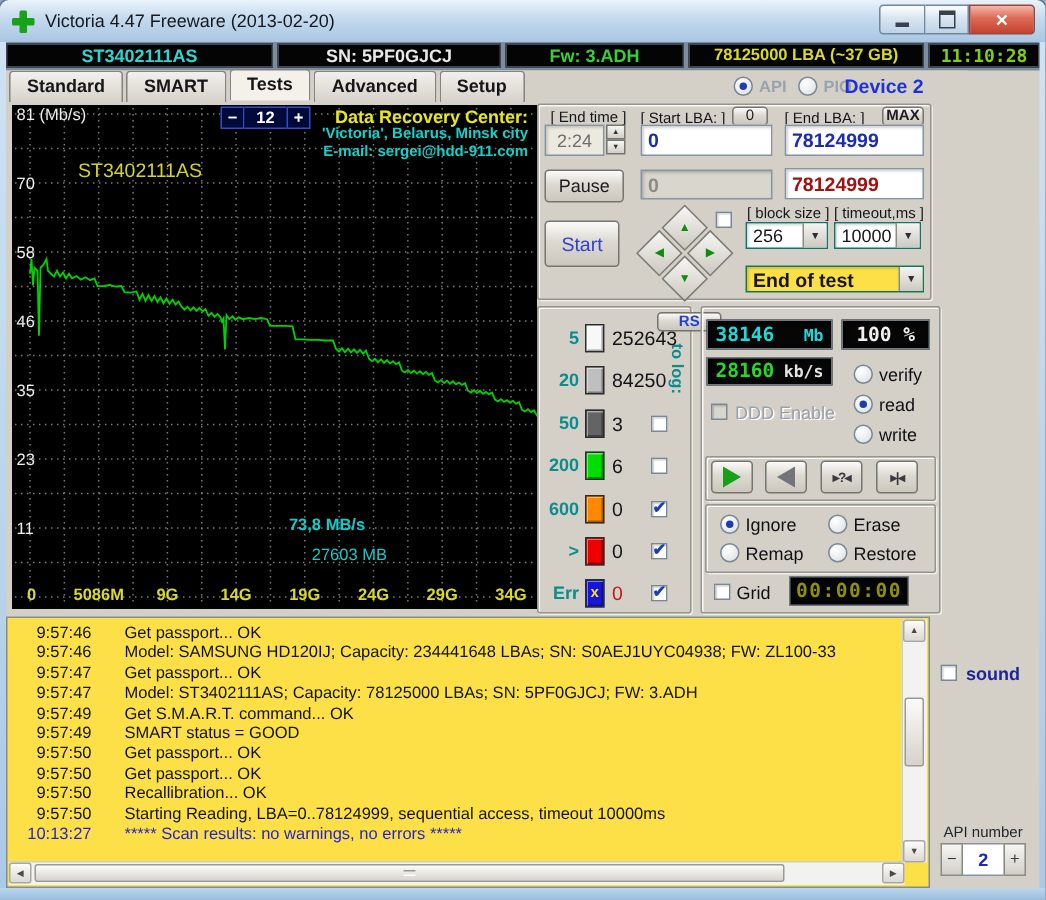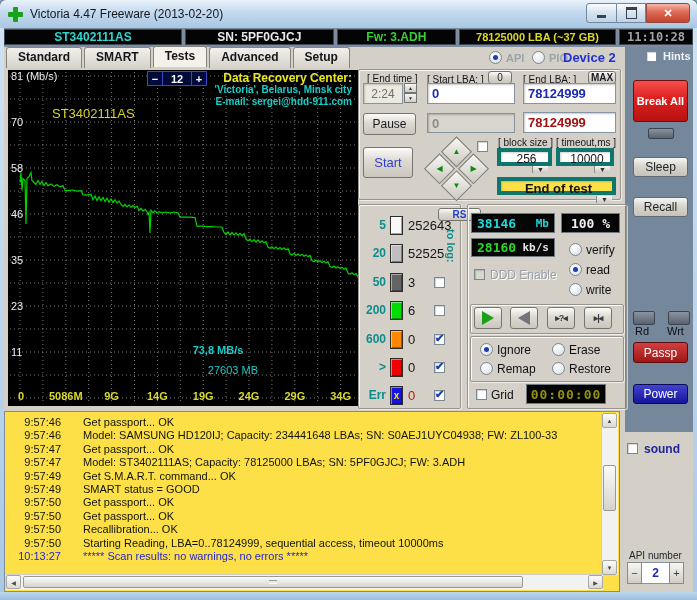--- a/index.html
+++ b/index.html
@@ -25,21 +25,21 @@
   .gl-max{display:block;width:9px;height:8px;border:1px solid #38424e;border-top:3px solid #38424e;}
   
   .infobar{position:absolute;left:0;top:28px;width:697px;height:19px;background:#7c8c9e;
     display:flex;gap:3px;padding:1px 4px 2px;box-sizing:border-box;}
   .seg{background:#040404;border:1px solid #3d4854;display:flex;align-items:center;justify-content:center;
     font-weight:bold;font-size:12px;white-space:nowrap;overflow:hidden;}
   .seg-model{flex:2.1;color:#2fd6ce;}
   .seg-sn{flex:1.75;color:#e9e9e9;}
   .seg-fw{flex:1.4;color:#38cf38;}
   .seg-lba{flex:1.85;color:#d9d92b;font-size:11px;}
-  .seg-time{flex:0 0 72px;color:#a3a3a3;font-family:"DejaVu Sans Mono",monospace;font-size:12px;}
+  .seg-time{flex:0 0 72px;color:#84cc16;font-family:"DejaVu Sans Mono",monospace;font-size:12px;}
   
   .tabbar{position:absolute;left:0;top:47px;width:645px;height:21px;background:#d4d0c8;}
   .tabs{position:absolute;left:6px;bottom:0;display:flex;}
   .tab{padding:2px 11px 2px;margin-right:2px;border:1px solid #84847e;border-bottom:none;
     border-radius:3px 3px 0 0;background:linear-gradient(#f2f0ec,#d6d2ca);
     font-size:12px;font-weight:bold;color:#15151a;}
   .tab.active{background:#f4f1ea;position:relative;padding-bottom:4px;top:-1px;}
   .modelbl{position:absolute;font-size:11px;font-weight:bold;color:#9aa2ac;}
   .dev2{position:absolute;left:563px;top:3px;font-size:13px;font-weight:bold;color:#1f30da;}
   
@@ -85,22 +85,22 @@
      font-weight:bold;font-size:13px;color:#1c2bb0;padding:1px 4px;box-sizing:border-box;
      display:flex;align-items:center;}
   .tin.dis{background:#d9d6ce;color:#8a8a86;}
   .tin.red{color:#a01212;}
   .spinbox{position:absolute;display:flex;}
   .spinval{background:#eceade;border:1px solid #8593a2;box-shadow:inset 1px 1px 2px rgba(0,0,0,.18);
      color:#6e6e6e;font-size:12px;display:flex;align-items:center;justify-content:center;box-sizing:border-box;}
   .spincol{display:flex;flex-direction:column;margin-left:1px;}
   .spb{width:13px;height:10px;font-size:5px;color:#30333a;display:flex;align-items:center;justify-content:center;
      background:linear-gradient(#f6f6f4,#d2cec6);border:1px solid #75756f;box-sizing:border-box;}
-  .dd{position:absolute;background:#fff;border:4px solid #0f766e;box-shadow:inset 1px 1px 2px rgba(0,0,0,.18);
-     display:flex;align-items:center;box-sizing:border-box;font-size:12px;color:#15151a;padding-left:4px;flex-direction:column;}
+  .dd{position:absolute;background:#fff;border:1px solid #0f766e;box-shadow:inset 1px 1px 2px rgba(0,0,0,.18);
+     display:flex;align-items:center;box-sizing:border-box;font-size:12px;color:#15151a;padding-left:4px;}
   .dd .dar{margin-left:auto;width:15px;align-self:stretch;background:linear-gradient(#f4f4f2,#cdc9c0);
      border-left:1px solid #8b8b85;display:flex;align-items:center;justify-content:center;font-size:7px;color:#2e2e34;}
   .dd.endtest{background:#fde047;font-weight:bold;font-size:13px;}
   .chk{position:absolute;width:11px;height:11px;background:#fff;border:1px solid #7a8894;
      box-shadow:inset 1px 1px 1px rgba(0,0,0,.18);box-sizing:border-box;}
   .chk.on::after{content:"✔";position:absolute;left:0;top:-3px;font-size:11px;font-weight:bold;color:#1b3fae;}
   .chk.dis{background:#d9d6ce;}
   .rad{position:absolute;width:13px;height:13px;border-radius:50%;
      background:radial-gradient(circle at 35% 30%,#fff,#d9dee3);border:1px solid #7a8894;box-sizing:border-box;}
   .rad.on::after{content:"";position:absolute;left:3px;top:3px;width:5px;height:5px;border-radius:50%;background:#1d3bb4;}
@@ -204,34 +204,20 @@
       <span class="tab">Advanced</span>
       <span class="tab">Setup</span>
     </div>
     <span class="rad on" style="left:489px;top:4px;"></span>
     <span class="modelbl" style="left:506px;top:5px;">API</span>
     <span class="rad" style="left:532px;top:4px;"></span>
     <span class="modelbl" style="left:549px;top:5px;">PIO</span>
     <span class="dev2">Device 2</span>
   </div>
 
-  <div class="rail">
-    <span class="chk" style="left:21px;top:4px;"></span>
-    <span class="hintlbl">Hints</span>
-    <span class="railbtn btn-break">Break All</span>
-    <span class="led" style="left:23px;top:81px;width:24px;height:9px;"></span>
-    <span class="railbtn btn-gray btn-sleep">Sleep</span>
-    <span class="railbtn btn-gray btn-recall">Recall</span>
-    <span class="led" style="left:8px;top:264px;width:20px;height:12px;"></span>
-    <span class="led" style="left:43px;top:264px;width:20px;height:12px;"></span>
-    <span class="ledlbl" style="left:10px;top:278px;">Rd</span>
-    <span class="ledlbl" style="left:42px;top:278px;">Wrt</span>
-    <span class="railbtn btn-passp">Passp</span>
-    <span class="railbtn btn-power">Power</span>
-  </div>
 
   <div class="graph">
     <svg id="gsvg" width="350" height="336">
         <line x1="12" y1="2" x2="12" y2="334" stroke="#7b7b7b" stroke-width="1" stroke-dasharray="1 3"></line>
         <line x1="34.9" y1="2" x2="34.9" y2="334" stroke="#7b7b7b" stroke-width="1" stroke-dasharray="1 3"></line>
         <line x1="57.8" y1="2" x2="57.8" y2="334" stroke="#7b7b7b" stroke-width="1" stroke-dasharray="1 3"></line>
         <line x1="80.69999999999999" y1="2" x2="80.69999999999999" y2="334" stroke="#7b7b7b" stroke-width="1" stroke-dasharray="1 3"></line>
         <line x1="103.6" y1="2" x2="103.6" y2="334" stroke="#7b7b7b" stroke-width="1" stroke-dasharray="1 3"></line>
         <line x1="126.5" y1="2" x2="126.5" y2="334" stroke="#7b7b7b" stroke-width="1" stroke-dasharray="1 3"></line>
         <line x1="149.39999999999998" y1="2" x2="149.39999999999998" y2="334" stroke="#7b7b7b" stroke-width="1" stroke-dasharray="1 3"></line>
@@ -347,21 +333,21 @@
       <span class="tolog">to log:</span>
       <div id="counter-rows">
           <div class="crow" style="top: 11px;">
             <span class="clab">5</span>
             <span class="cbox" style="background: rgb(248, 248, 248);"></span>
             <span class="cval">252643</span>
           </div>
           <div class="crow" style="top: 39.4px;">
             <span class="clab">20</span>
             <span class="cbox" style="background: rgb(191, 191, 191);"></span>
-            <span class="cval">52525</span>
+            <span class="cval">84250</span>
           </div>
           <div class="crow" style="top: 67.8px;">
             <span class="clab">50</span>
             <span class="cbox" style="background: rgb(100, 100, 100);"></span>
             <span class="cval">3</span>
             <span class="chk" style="left: 70px; top: 4px;"></span>
           </div>
           <div class="crow" style="top: 96.2px;">
             <span class="clab">200</span>
             <span class="cbox" style="background: rgb(0, 221, 0);"></span>

